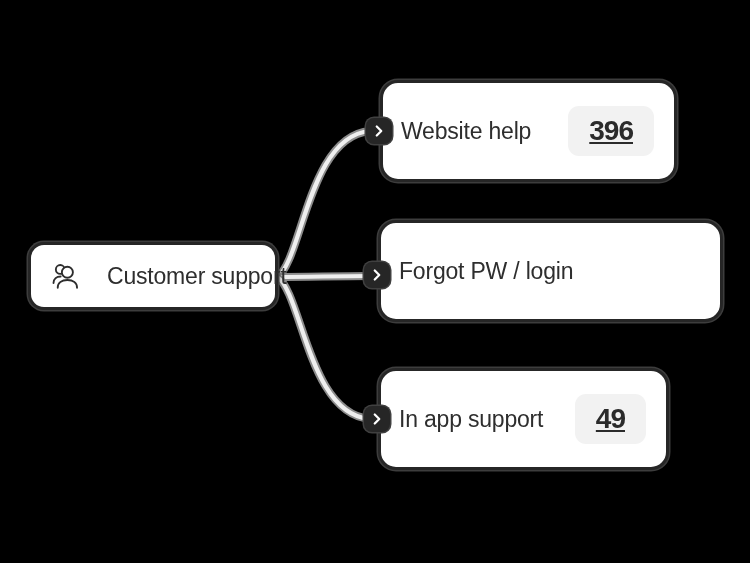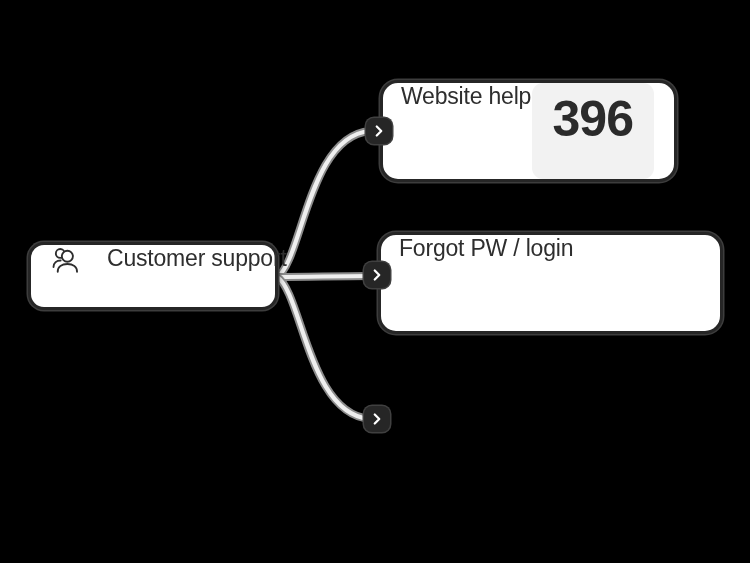--- a/index.html
+++ b/index.html
@@ -33,59 +33,61 @@
     stroke-width: 4.2;
     stroke-linecap: round;
   }
   .node {
     position: absolute;
     z-index: 2;
     box-sizing: border-box;
     background: #ffffff;
     border: 3px solid #262626;
     display: flex;
+    align-items: center;
     box-shadow: 0 0 0 1.5px #3d3d3d, 0 3px 6px rgba(0,0,0,0.65);
   }
   .root-node {
     left: 28px;
     top: 242px;
     width: 250px;
     height: 68px;
     border-radius: 16px;
     padding: 0 14px 0 18px;
     gap: 28px;
   }
   .child-node {
     border-radius: 18px;
     padding: 0 20px 0 18px;
     justify-content: space-between;
   }
   .node-n1 { left: 380px; top: 80px;  width: 297px; height: 102px; }
-  .node-n2 { left: 378px; top: 232px; width: 345px; height: 102px; flex-direction: column; }
+  .node-n2 { left: 378px; top: 220px; width: 345px; height: 102px; }
   .node-n3 { left: 378px; top: 368px; width: 291px; height: 102px; }
   .node-label {
     color: #2e2e2e;
     font-size: 23px;
     letter-spacing: -0.2px;
     white-space: nowrap;
   }
   .node-icon {
     display: inline-flex;
     flex: 0 0 auto;
   }
   .count-badge {
     background: #f2f2f2;
     border-radius: 11px;
     color: #2b2b2b;
-    font-size: 50px;
+    font-size: 28px;
     font-weight: 800;
     letter-spacing: -1px;
     padding: 11px 21px;
     line-height: 1;
     flex: 0 0 auto;
+    text-decoration: underline;
   }
   .toggle-tab {
     position: absolute;
     z-index: 3;
     width: 26px;
     height: 26px;
     border-radius: 8px;
     background: #262626;
     box-shadow: 0 0 0 1.5px #404040;
     display: flex;
@@ -147,20 +149,24 @@
     <span class="node-label">Forgot PW / login</span>
   </div>
   <div class="toggle-tab tab-t2">
     <span class="node-icon">
       <svg width="18" height="18" viewBox="0 0 24 24">
         <polyline points="9,6 15,12 9,18" fill="none" stroke="#ffffff" stroke-width="3" stroke-linecap="round" stroke-linejoin="round"></polyline>
       </svg>
     </span>
   </div>
 
+  <div class="node child-node node-n3">
+    <span class="node-label">In app support</span>
+    <span class="count-badge">49</span>
+  </div>
   <div class="toggle-tab tab-t3">
     <span class="node-icon">
       <svg width="18" height="18" viewBox="0 0 24 24">
         <polyline points="9,6 15,12 9,18" fill="none" stroke="#ffffff" stroke-width="3" stroke-linecap="round" stroke-linejoin="round"></polyline>
       </svg>
     </span>
   </div>
 
 </div>
 

